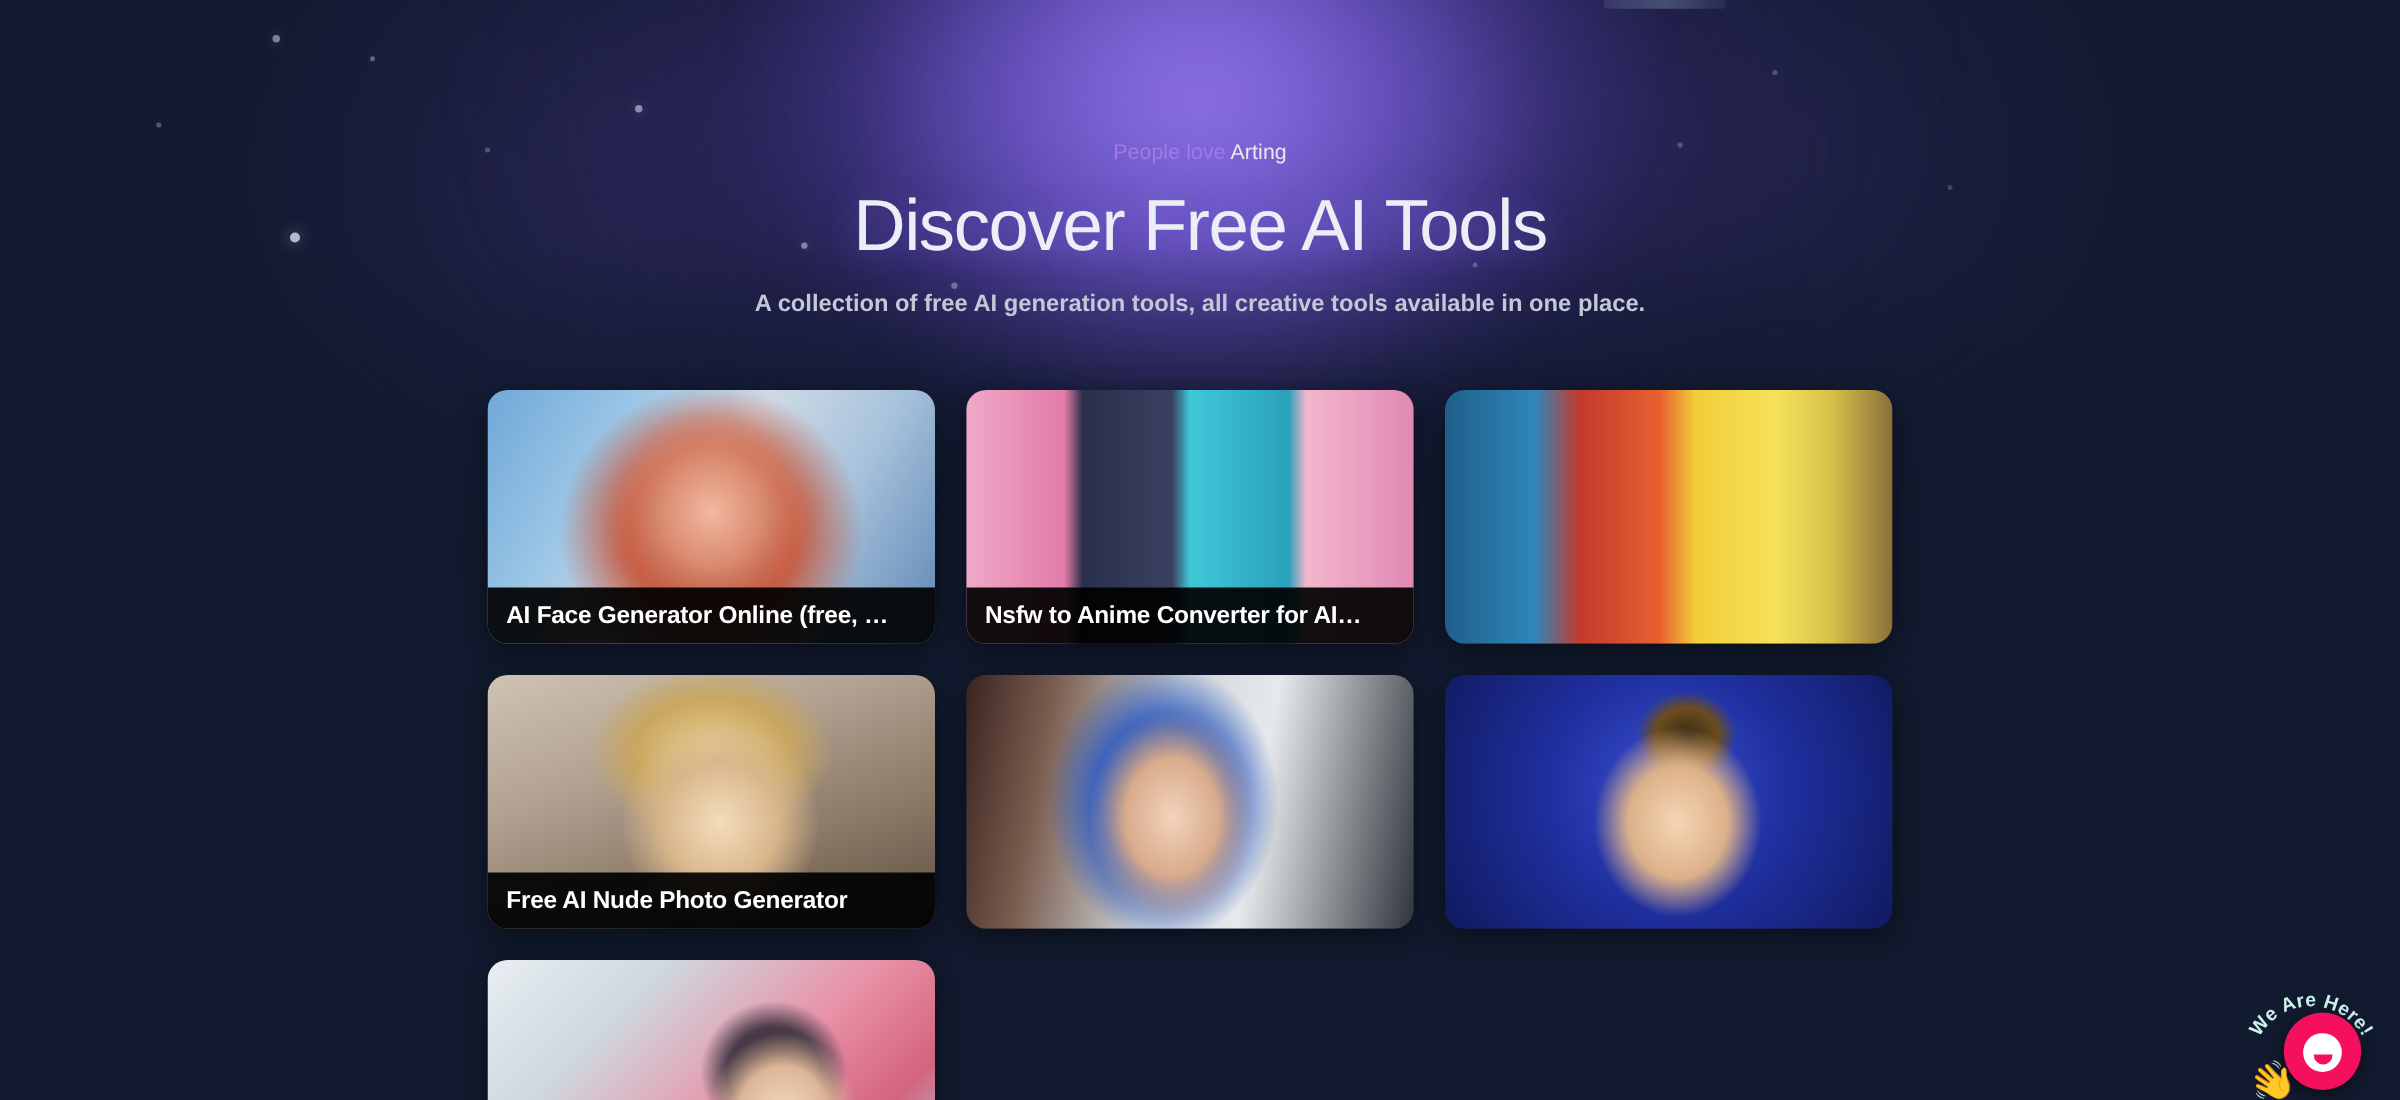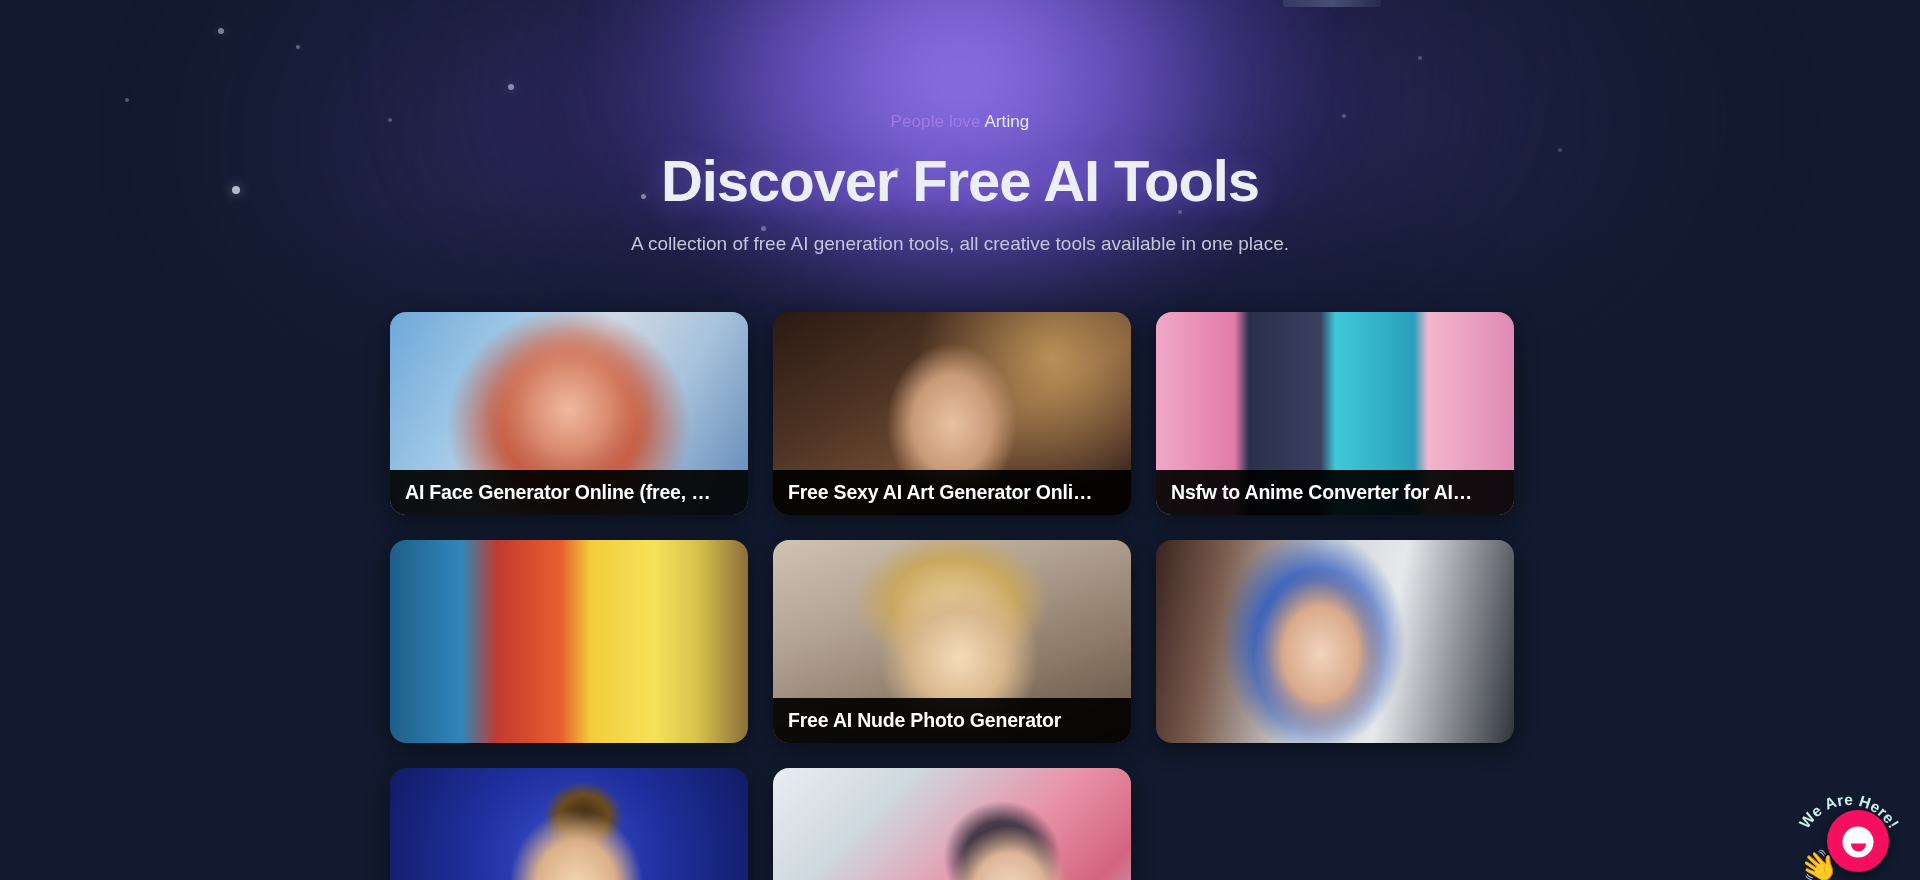--- a/index.html
+++ b/index.html
@@ -70,26 +70,26 @@
   
   .star { position:absolute; border-radius:50%; background:#cfd6e8; pointer-events:none; }
 
   
   #hero { position:relative; z-index:3; padding-top:112px; text-align:center; }
   #eyebrow { font-size:17px; letter-spacing:0.1px; line-height:20px; }
   #eyebrow .accent { color:#9f7ae8; }
   #eyebrow .brand  { color:#e7e9f2; }
   #page-title {
     margin-top:17px;
-    font-size:58px; font-weight:bold; letter-spacing:-1.1px;
+    font-size:58px; font-weight:normal; letter-spacing:-1.1px;
     color:#eceef6; line-height:64px;
     text-shadow:0 2px 26px rgba(150,120,255,0.35);
   }
   #page-subtitle {
-    margin-top:19px; font-size:19px; color:#c3c7d8; line-height:24px; font-weight:400;
+    margin-top:19px; font-size:19px; color:#c3c7d8; line-height:24px; font-weight:700;
   }
 
   
   #tools-grid {
     position:relative; z-index:3;
     width:1140px; margin:56px auto 0;
     display:grid; grid-template-columns:repeat(3, 358px);
     column-gap:25px; row-gap:25px;
   }
   .tool-card {
@@ -173,26 +173,20 @@
 </section>
 
 <main id="tools-grid">
     <div class="tool-card">
       <div class="card-thumb" style="background: radial-gradient(32% 60% at 50% 48%, rgb(240, 185, 160) 0%, rgb(217, 138, 110) 36%, rgba(0, 0, 0, 0) 70%), radial-gradient(46% 78% at 50% 56%, rgb(142, 47, 40) 0%, rgb(196, 85, 58) 40%, rgba(0, 0, 0, 0) 74%), linear-gradient(120deg, rgb(111, 168, 216) 0%, rgb(156, 198, 230) 26%, rgb(207, 217, 228) 48%, rgb(168, 195, 220) 70%, rgb(94, 134, 180) 100%);"></div>
       <div class="card-title-bar">
         <div class="card-title">AI Face Generator Online (free, …</div>
       </div>
     </div>
     <div class="tool-card">
-      <div class="card-thumb" style="background: radial-gradient(24% 52% at 50% 55%, rgb(232, 195, 164) 0%, rgb(201, 154, 118) 46%, rgba(0, 0, 0, 0) 76%), radial-gradient(circle at 78% 22%, rgba(255, 206, 120, 0.55) 0%, rgba(0, 0, 0, 0) 42%), linear-gradient(150deg, rgb(42, 26, 20) 0%, rgb(78, 51, 35) 34%, rgb(109, 74, 50) 58%, rgb(51, 32, 26) 100%);"></div>
-      <div class="card-title-bar">
-        <div class="card-title">Free Sexy AI Art Generator Onli…</div>
-      </div>
-    </div>
-    <div class="tool-card">
       <div class="card-thumb" style="background: linear-gradient(90deg, rgb(240, 168, 200) 0%, rgb(226, 123, 168) 22%, rgb(42, 47, 74) 26%, rgb(58, 64, 96) 46%, rgb(63, 200, 216) 50%, rgb(42, 160, 188) 72%, rgb(242, 182, 204) 76%, rgb(224, 137, 180) 100%);"></div>
       <div class="card-title-bar">
         <div class="card-title">Nsfw to Anime Converter for AI…</div>
       </div>
     </div>
     <div class="tool-card">
       <div class="card-thumb" style="background: linear-gradient(90deg, rgb(31, 95, 138) 0%, rgb(47, 134, 186) 20%, rgb(194, 58, 46) 30%, rgb(232, 96, 47) 48%, rgb(242, 205, 58) 56%, rgb(246, 226, 90) 74%, rgb(216, 193, 74) 86%, rgb(138, 111, 58) 100%);"></div>
     </div>
     <div class="tool-card">
       <div class="card-thumb" style="background: radial-gradient(30% 56% at 52% 58%, rgb(243, 220, 187) 0%, rgb(217, 183, 140) 42%, rgba(0, 0, 0, 0) 74%), radial-gradient(34% 42% at 50% 30%, rgb(232, 207, 147) 0%, rgb(201, 167, 95) 50%, rgba(0, 0, 0, 0) 80%), linear-gradient(160deg, rgb(207, 195, 180) 0%, rgb(178, 162, 146) 34%, rgb(141, 122, 104) 66%, rgb(93, 78, 65) 100%);"></div>

